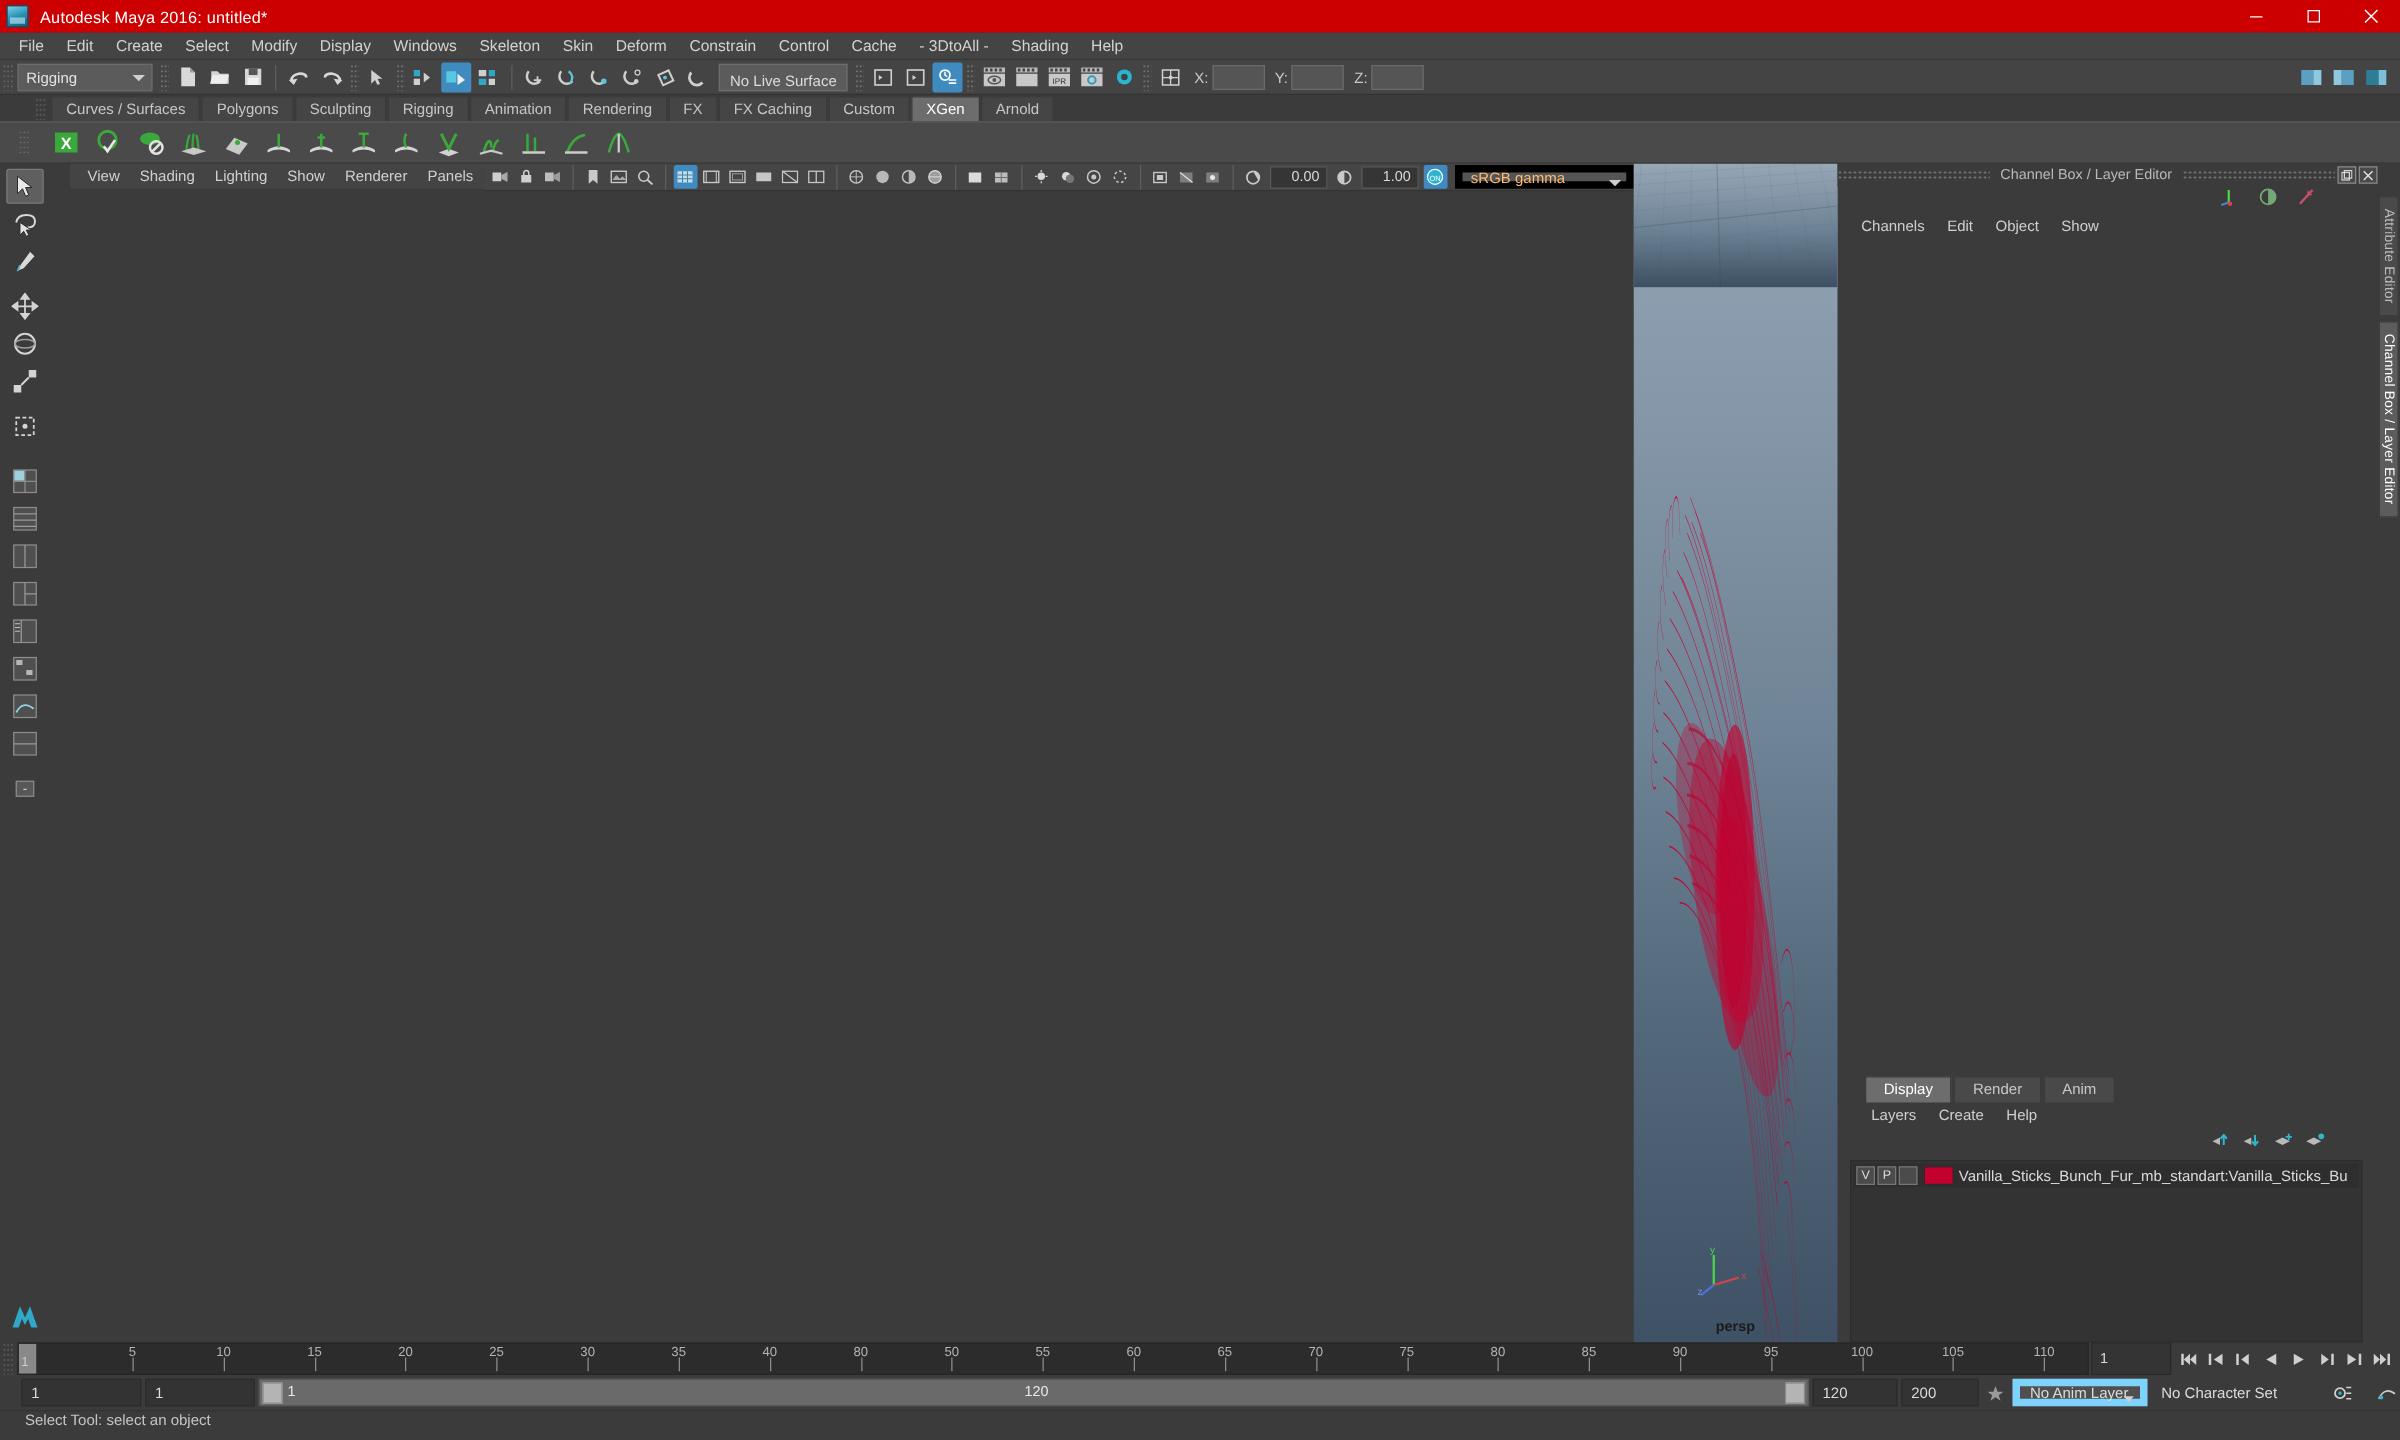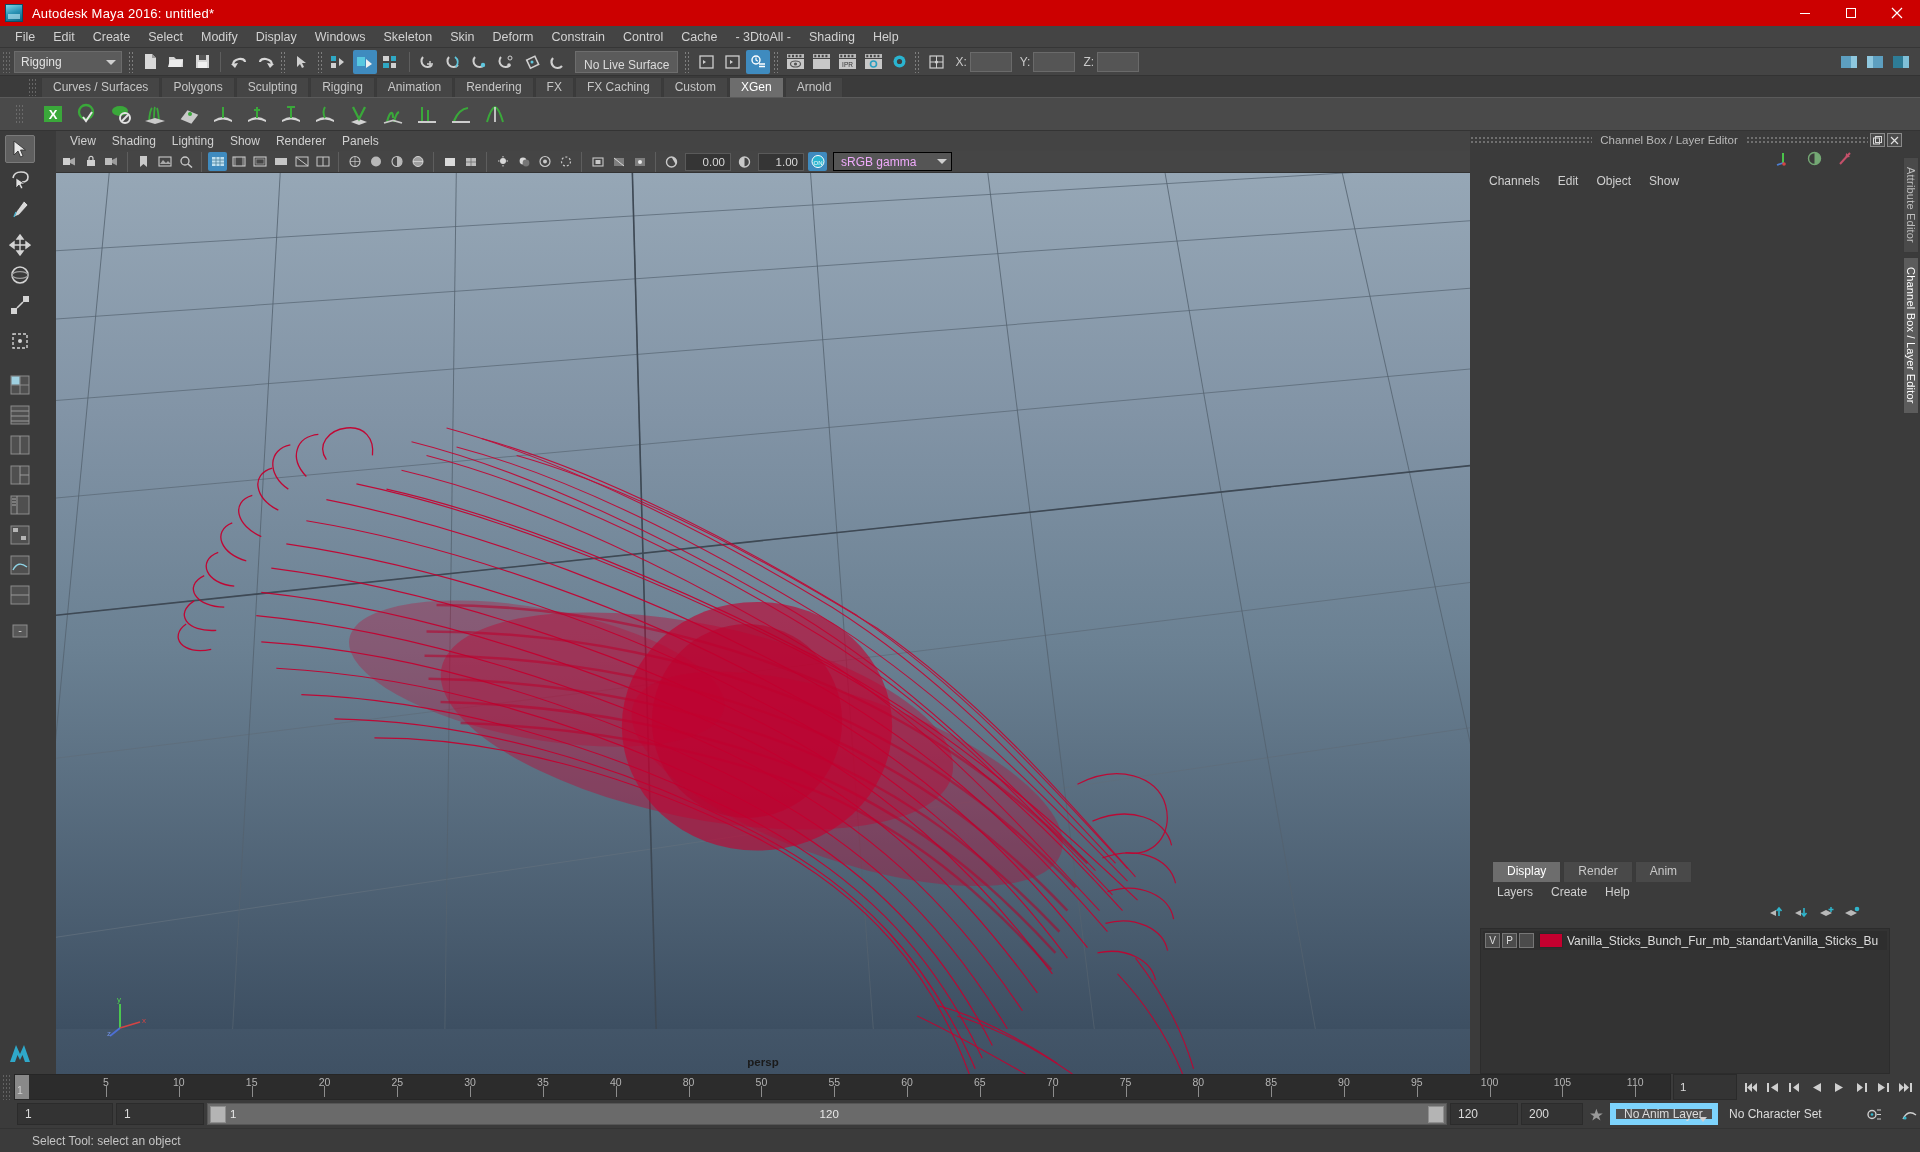--- a/index.html
+++ b/index.html
@@ -121,42 +121,42 @@
   }
   .tool-ico.sel{ background:#5f5f5f; border:1px solid #7a7a7a; }
   .tool-gap{ height:14px; }
   .tool-gap-sm{ height:6px; }
   .maya-logo{
     width:34px;height:30px;margin-top:auto;margin-bottom:6px;
     display:flex;align-items:center;justify-content:center;
   }
 
   
-  .viewcol{ flex:1 1 auto; display:flex; flex-direction:column; min-width:0; background:#3b3b3b;padding-left:16px; }
+  .viewcol{ flex:1 1 auto; display:flex; flex-direction:row; min-width:0; background:#3b3b3b;padding-left:16px; }
   .panel-menubar{
     height:20px;flex:0 0 20px;background:#444;display:flex;align-items:center;padding-left:6px;
   }
   .pm-item{ font-size:12px;color:#d0d0d0;padding:1px 8px; }
   .panel-toolbar{
     height:22px;flex:0 0 22px;background:#454545;display:flex;align-items:center;padding-left:3px;
     border-bottom:1px solid #333;
   }
   .pt-btn{
     width:19px;height:19px;flex:0 0 19px;display:flex;align-items:center;justify-content:center;
     margin:0 1px;border-radius:2px;
   }
   .pt-btn.on{ background:#3f8bbf; }
   .numfield{
     width:46px;height:18px;background:#353535;border:1px solid #5a5a5a;color:#d8d8d8;
     font-size:11.5px;display:flex;align-items:center;justify-content:flex-end;padding-right:5px;
     margin:0 3px;
   }
   .gamma-sel{
-    height:19px;width:119px;background:#555;border:1px solid #000000;display:flex;align-items:center;
-    font-size:12px;color:#f0abfc;padding-left:7px;position:relative;margin-left:5px;
+    height:19px;width:143px;background:#555;border:6px solid #000000;display:flex;align-items:center;
+    font-size:12px;color:#fdba74;padding-left:7px;position:relative;margin-left:5px;
   }
   .gamma-sel .arrow{
     position:absolute;right:4px;top:6px;width:0;height:0;
     border-left:5px solid transparent;border-right:5px solid transparent;border-top:5px solid #d0d0d0;
   }
 
   
   .viewport{
     flex:1 1 auto;position:relative;overflow:hidden;
     background:linear-gradient(180deg,#93a4b4 0%,#8496a8 22%,#6f8496 48%,#55697c 72%,#3f5164 100%);
@@ -260,21 +260,21 @@
   .combo .arrow{ position:absolute;right:5px;top:8px;width:0;height:0;
     border-left:4px solid transparent;border-right:4px solid transparent;border-top:5px solid #cfcfcf; }
 
   .mel-row{ height:30px;display:flex;align-items:center;padding-left:2px;gap:4px; }
   .mel-label{ font-size:12px;color:#cfcfcf;width:42px;text-align:center;flex:0 0 42px; }
   .mel-input{ flex:0 0 700px;height:22px;background:#2e2e2e;border:1px solid #262626; }
   .mel-output{ flex:1 1 auto;height:22px;background:#3b3b3b;border:1px solid #343434; }
   .mel-btn{ width:24px;height:24px;flex:0 0 24px;display:flex;align-items:center;justify-content:center;margin-right:6px; }
 
   .statusline{
-    height:24px;flex:0 0 24px;background:#3b3b3b;display:flex;align-items:center;padding-left:12px;
+    height:24px;flex:0 0 24px;background:#3b3b3b;display:flex;align-items:flex-start;padding-left:0;
     border-top:1px solid #333;
   }
   .status-text{ font-size:12px;color:#c4c4c4;margin-left:8px; }
 </style>
 </head>
 <body>
 
 <div class="app">
 
   <div class="titlebar">

